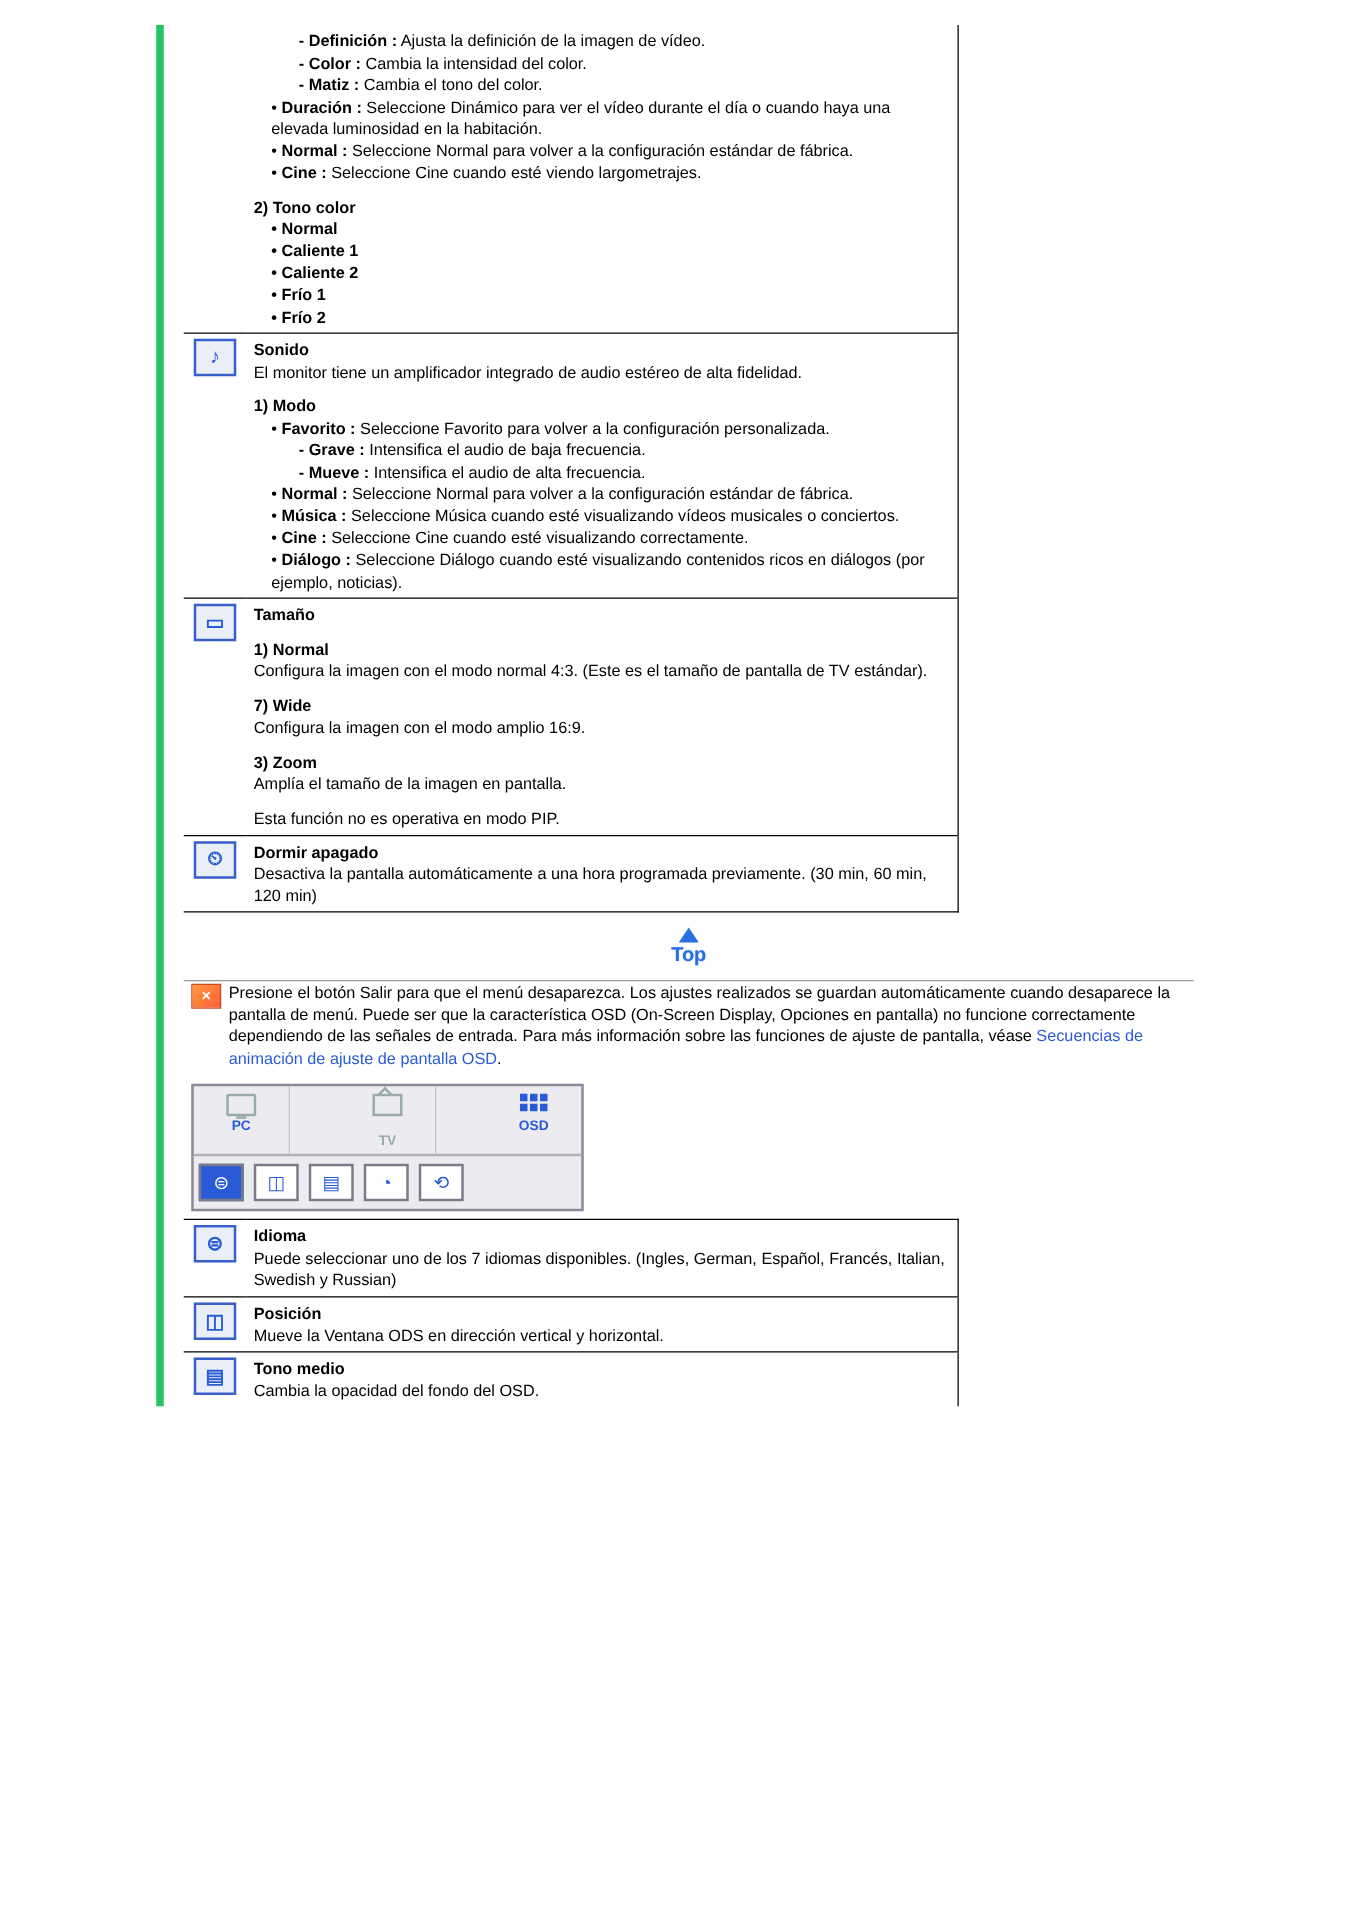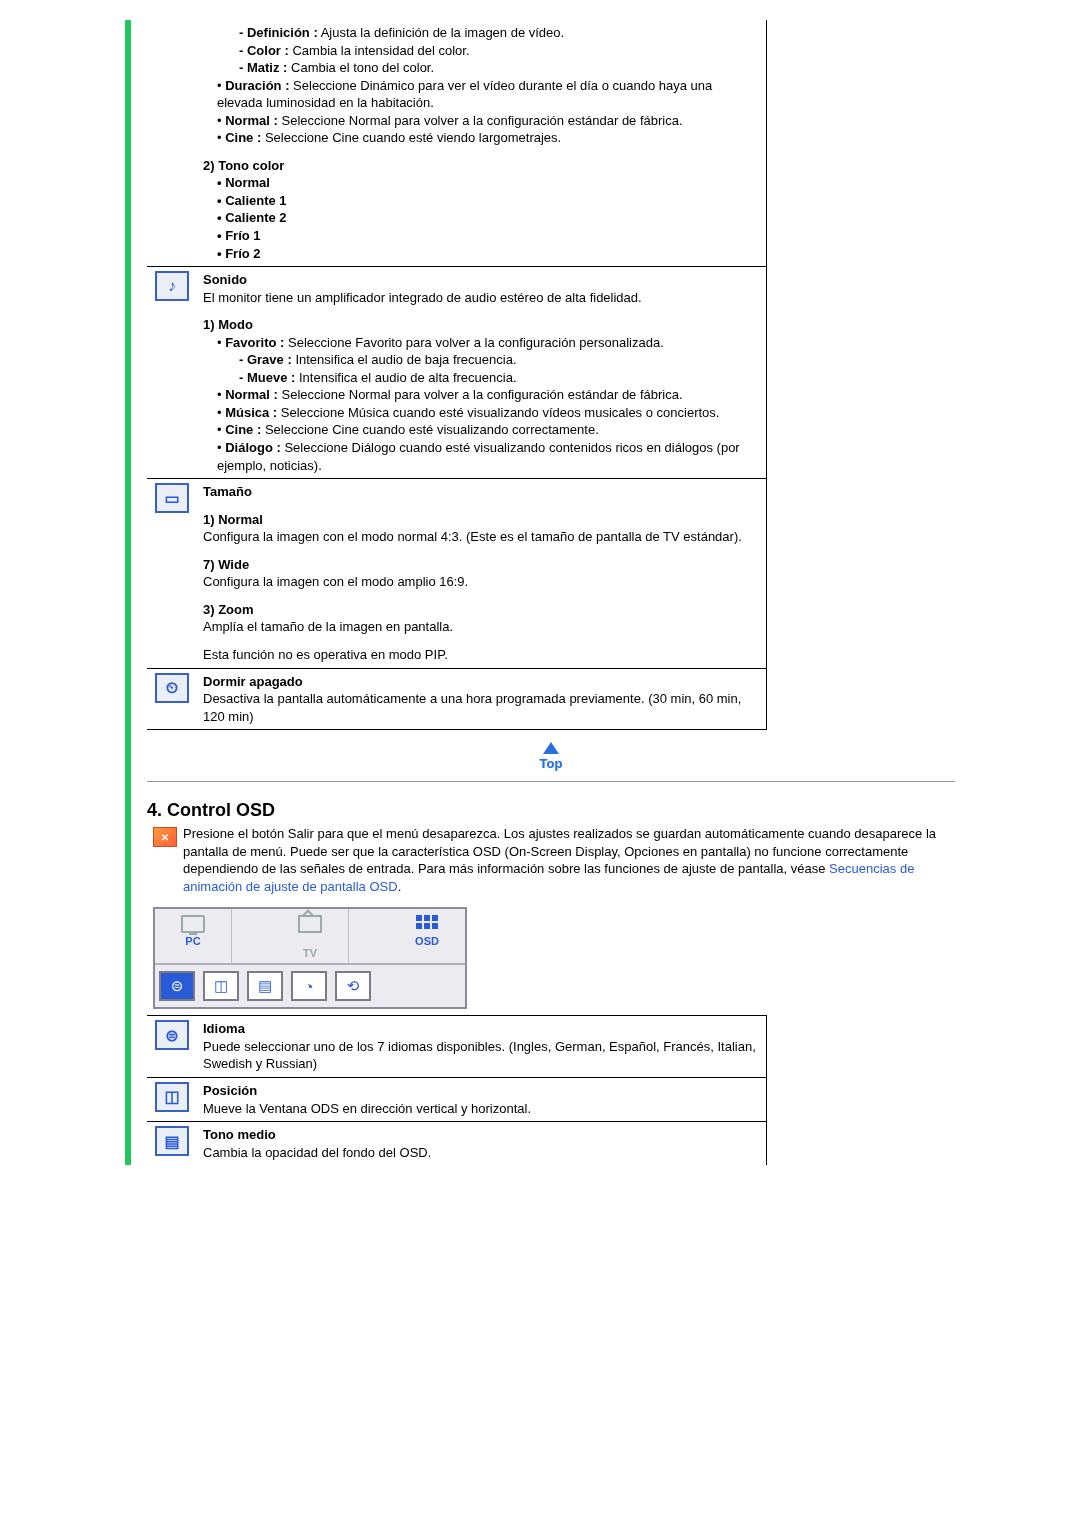--- a/index.html
+++ b/index.html
@@ -69,21 +69,21 @@
     color:#fff; font-size:10px; font-weight:bold;
   }
   a.link { color:#2a5bd7; text-decoration:none; }
   .top-btn {
     display:block; width:46px; margin:12px auto 10px auto; text-align:center;
   }
   .top-arrow {
     width:0;height:0;border-left:8px solid transparent;border-right:8px solid transparent;
     border-bottom:12px solid #2a6fe0; margin:0 auto 2px auto;
   }
-  .top-label { color:#2a6fe0; font-weight:bold; font-size:13px; text-shadow:0 0 1px #8db4ff;}
+  .top-label { color:#2a6fe0; font-weight:bold; font-size:16px; text-shadow:0 0 1px #8db4ff;}
   hr.sep { border:none; border-top:1px solid #999; margin:4px 0 0 0; }
   .tabs-img {
     width:310px; border:2px solid #8a8a9a; margin:12px 0 6px 6px; background:#ececf0;
   }
   .tabs-row1 { display:flex;gap:40px; }
   .tab { flex:1; text-align:center; padding:6px 0 4px 0; border-right:1px solid #c0c0c8;}
   .tab:last-child{border-right:none;}
   .tab-glyph { width:28px;height:18px; margin:0 auto 2px auto; }
   .tab-label { font-size:11px; font-weight:bold; }
   .tab.active .tab-label { color:#2a5bd7; }
@@ -226,21 +226,20 @@
       </tr>
     </tbody>
       </table>
 
     <a class="top-btn">
       <div class="top-arrow"></div>
       <span class="top-label">Top</span>
     </a>
     <hr class="sep">
 
-    <h3 class="section-title">4. Control OSD</h3>
     <div class="exit-row" style="padding-left:6px;">
       <span class="exit-icon">✕</span>
       <div style="line-height:1.35;">
         <span>Presione el botón Salir para que el menú desaparezca. Los ajustes realizados se guardan automáticamente cuando desaparece la pantalla de menú. Puede ser que la característica OSD (On-Screen Display, Opciones en pantalla) no funcione correctamente dependiendo de las señales de entrada. Para más información sobre las funciones de ajuste de pantalla, véase </span><a class="link">Secuencias de animación de ajuste de pantalla OSD</a><span>.</span>
       </div>
     </div>
 
     <div class="tabs-img">
       <div class="tabs-row1">
         <div class="tab active">

